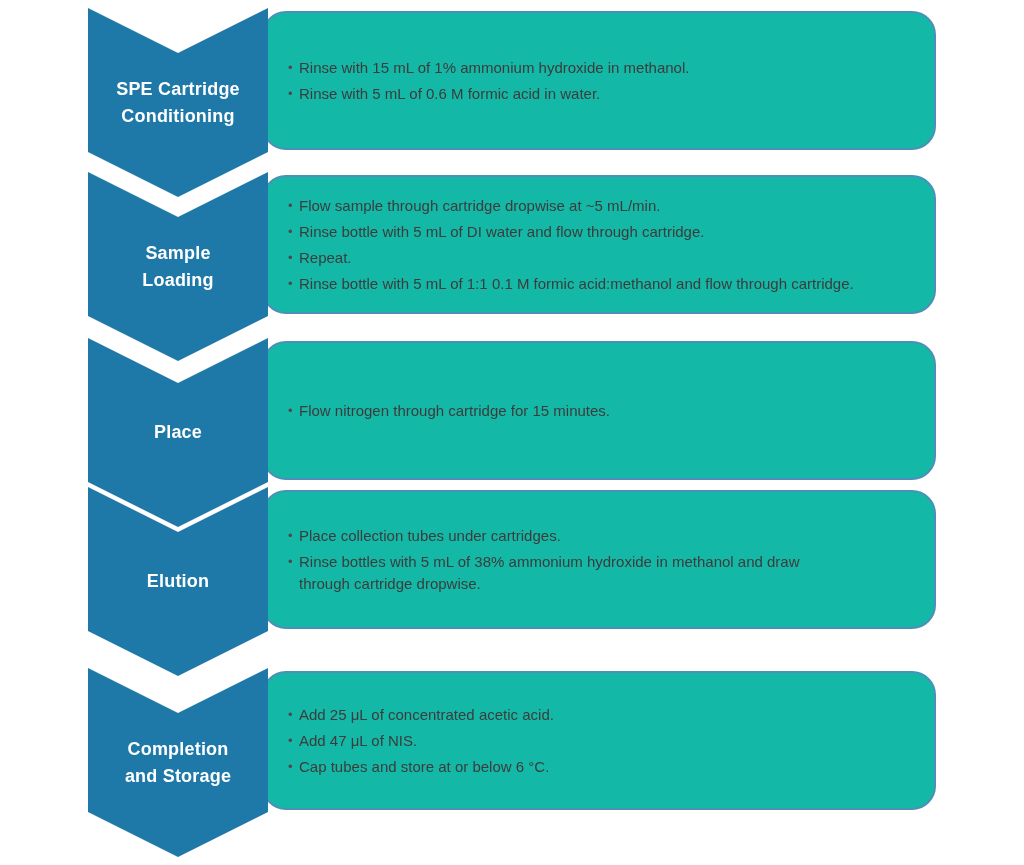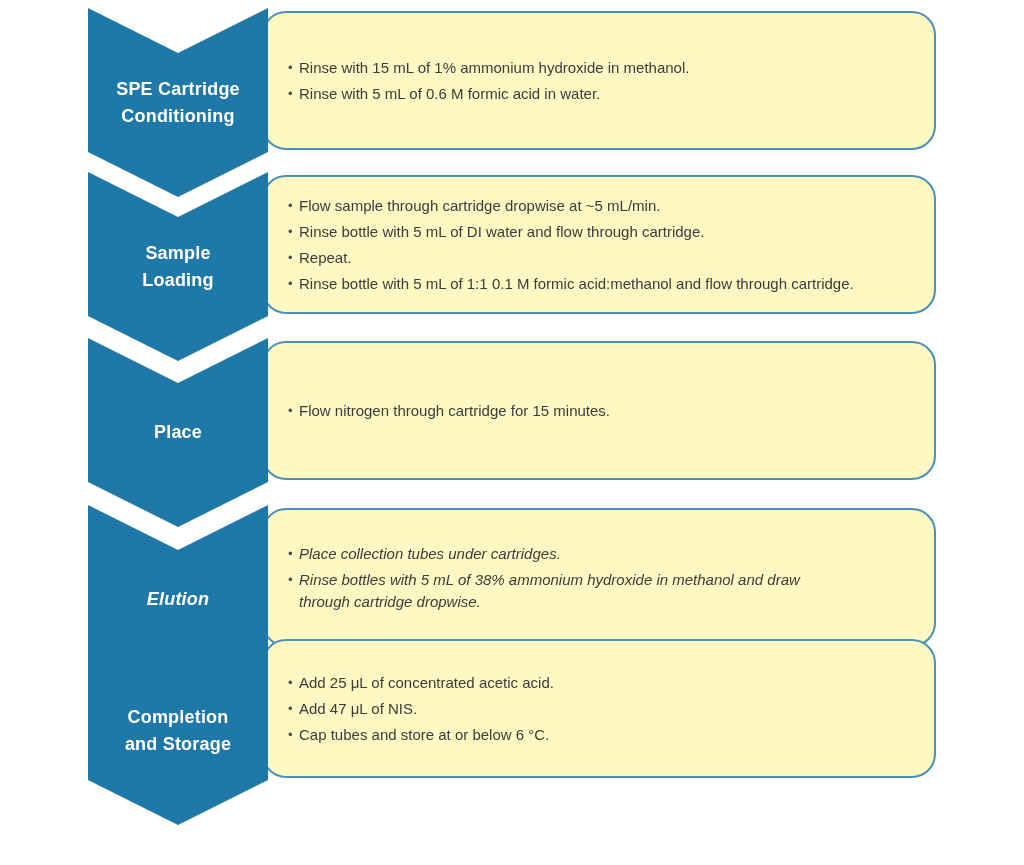--- a/index.html
+++ b/index.html
@@ -50,21 +50,21 @@
     letter-spacing: 0.2px;
   }
   
   .detail-box {
     position: absolute;
     left: 262px;
     top: 3px;
     width: 674px;
     height: 139px;
     box-sizing: border-box;
-    background: #fef9c3;
+    background: #14b8a6;
     border: 2px solid var(--box-border-blue, #4a90b8);
     border-radius: 24px;
     display: flex;
     align-items: center;
     z-index: 1;
   }
   .bullet-list {
     list-style: none;
     margin: 0;
     padding: 0 34px 0 24px;
@@ -128,34 +128,34 @@
     <div class="detail-box">
       <ul class="bullet-list">
           <li>Flow nitrogen through cartridge for 15 minutes.</li>
         </ul>
     </div>
     <div class="chevron">
       <div class="chevron-label">Place</div>
     </div>
   </div>
 
-  <div class="step-row" style="top: 505px; font-style: italic;">
+  <div class="step-row" style="top: 487px;">
     <div class="detail-box">
       <ul class="bullet-list">
           <li>Place collection tubes under cartridges.</li>
           <li>Rinse bottles with 5 mL of 38% ammonium hydroxide in methanol and draw
 through cartridge dropwise.</li>
         </ul>
     </div>
     <div class="chevron">
       <div class="chevron-label">Elution</div>
     </div>
   </div>
 
-  <div class="step-row" style="top: 636px;">
+  <div class="step-row" style="top: 668px;">
     <div class="detail-box">
       <ul class="bullet-list">
           <li>Add 25 μL of concentrated acetic acid.</li>
           <li>Add 47 μL of NIS.</li>
           <li>Cap tubes and store at or below 6 °C.</li>
         </ul>
     </div>
     <div class="chevron">
       <div class="chevron-label">Completion
 and Storage</div>

